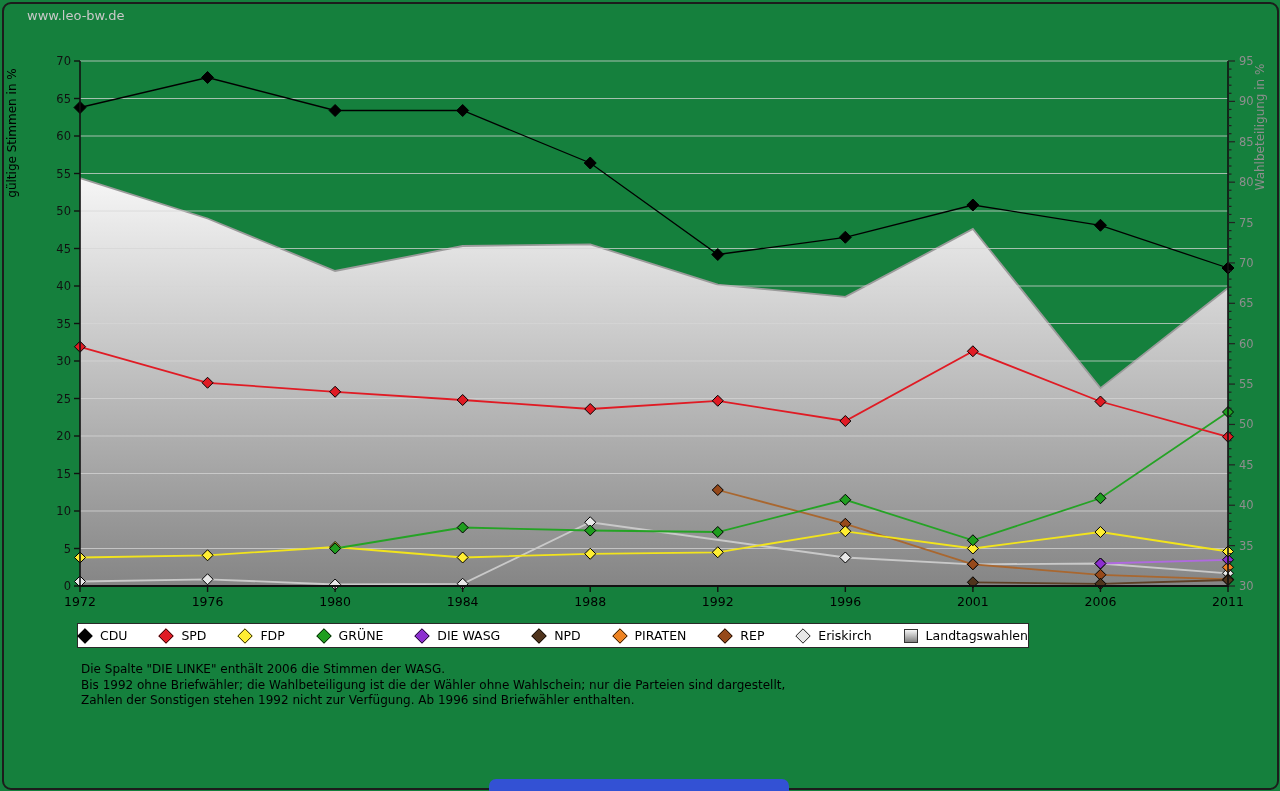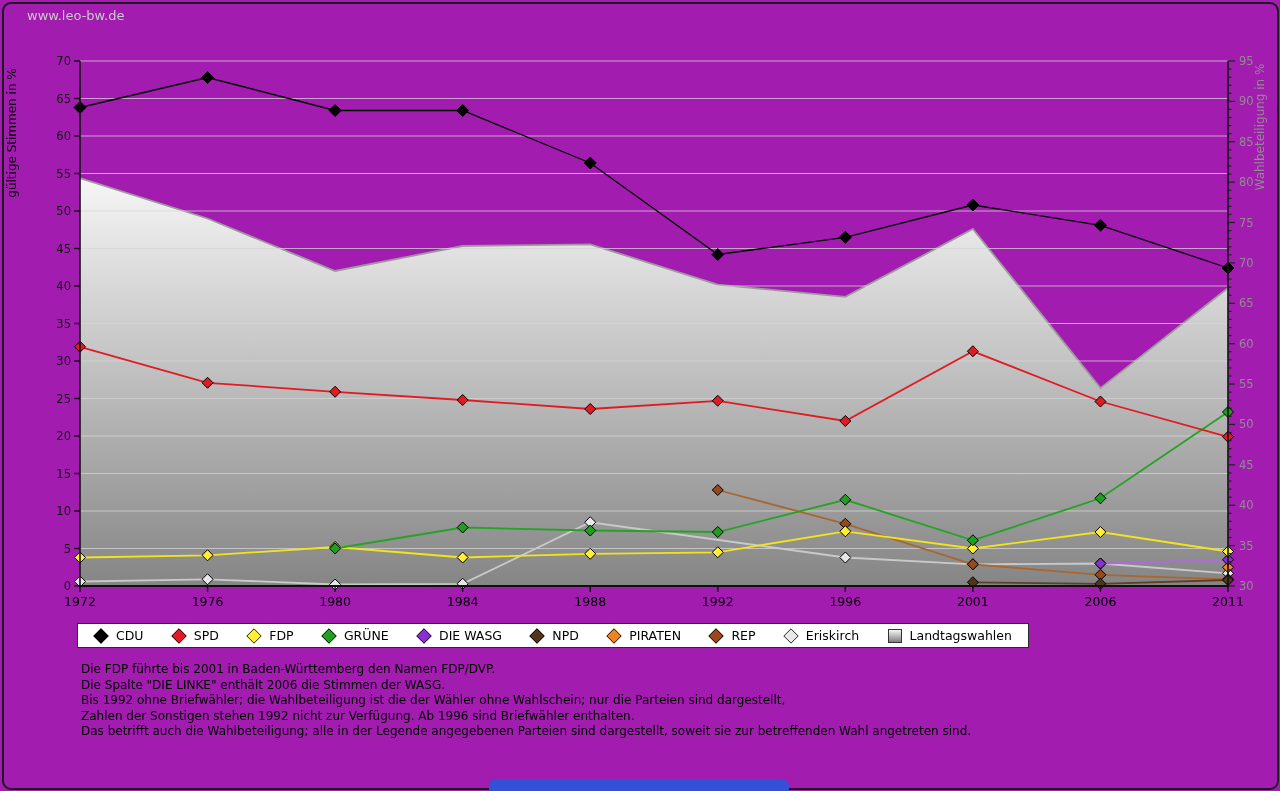--- a/index.html
+++ b/index.html
@@ -1,26 +1,26 @@
 <!DOCTYPE html>
 <html><head>
 <meta charset="utf-8">
 <style>
   html,body{margin:0;padding:0;background:#fff;}
-  .page{position:relative;width:1280px;height:791px;background:#a21caf;overflow:hidden;
+  .page{position:relative;width:1280px;height:791px;background:#15803d;overflow:hidden;
         font-family:"DejaVu Sans","Liberation Sans",sans-serif;color:#000;text-decoration:underline;}
   .border-frame{position:absolute;left:2px;top:2px;width:1273px;height:784px;
         border:2.5px solid #1c1c1c;border-radius:9px;pointer-events:none;z-index:4;}
   .watermark{position:absolute;left:27px;top:8px;font-size:13px;color:#c9c9c9;z-index:2;}
   .title{position:absolute;left:0;right:0;top:4px;text-align:center;font-size:17.5px;
         letter-spacing:.2px;color:#000;z-index:2;}
   svg#chart{position:absolute;left:0;top:0;z-index:1;}
   .legend{position:absolute;left:77px;top:623px;width:952px;height:25px;border:1.5px solid #2a2a2a;
         background:#fff;display:flex;align-items:center;justify-content:space-between;
-        padding:0 16px;box-sizing:border-box;z-index:2;}
+        padding:0 0;box-sizing:border-box;z-index:2;}
   .legend-item{display:flex;align-items:center;gap:8px;font-size:12.5px;white-space:nowrap;}
   .legend-swatch{width:12px;height:12px;flex:0 0 auto;}
   .notes{position:absolute;left:81px;top:662px;font-size:12px;line-height:15.6px;color:#000;z-index:2;}
   .source{position:absolute;left:81px;top:753px;font-size:12px;color:#000;z-index:2;}
   .bluebar{position:absolute;left:489px;top:779px;width:300px;height:12px;background:#3351d4;
         border-radius:7px 7px 0 0;z-index:5;}
 </style>
 </head>
 <body>
 
@@ -322,22 +322,20 @@
         <span class="legend-swatch" style="background: rgb(232, 232, 232); border: 1px solid rgb(0, 0, 0); transform: rotate(45deg) scale(0.78);"></span>
         <span>Eriskirch</span>
       </div>
       <div class="legend-item">
         <span class="legend-swatch" style="background: linear-gradient(rgb(245, 245, 245), rgb(127, 127, 127)); border: 1px solid rgb(51, 51, 51);"></span>
         <span>Landtagswahlen</span>
       </div>
     </div>
 
   <div class="notes" id="notes">
-      <div>Die FDP führte bis 2001 in Baden-Württemberg den Namen FDP/DVP.</div>
       <div>Die Spalte "DIE LINKE" enthält 2006 die Stimmen der WASG.</div>
       <div>Bis 1992 ohne Briefwähler; die Wahlbeteiligung ist die der Wähler ohne Wahlschein; nur die Parteien sind dargestellt,</div>
       <div>Zahlen der Sonstigen stehen 1992 nicht zur Verfügung. Ab 1996 sind Briefwähler enthalten.</div>
-      <div>Das betrifft auch die Wahlbeteiligung; alle in der Legende angegebenen Parteien sind dargestellt, soweit sie zur betreffenden Wahl angetreten sind.</div>
     </div>
 
   <div class="bluebar"></div>
   <div class="border-frame"></div>
 </div>
 
 </body></html>

